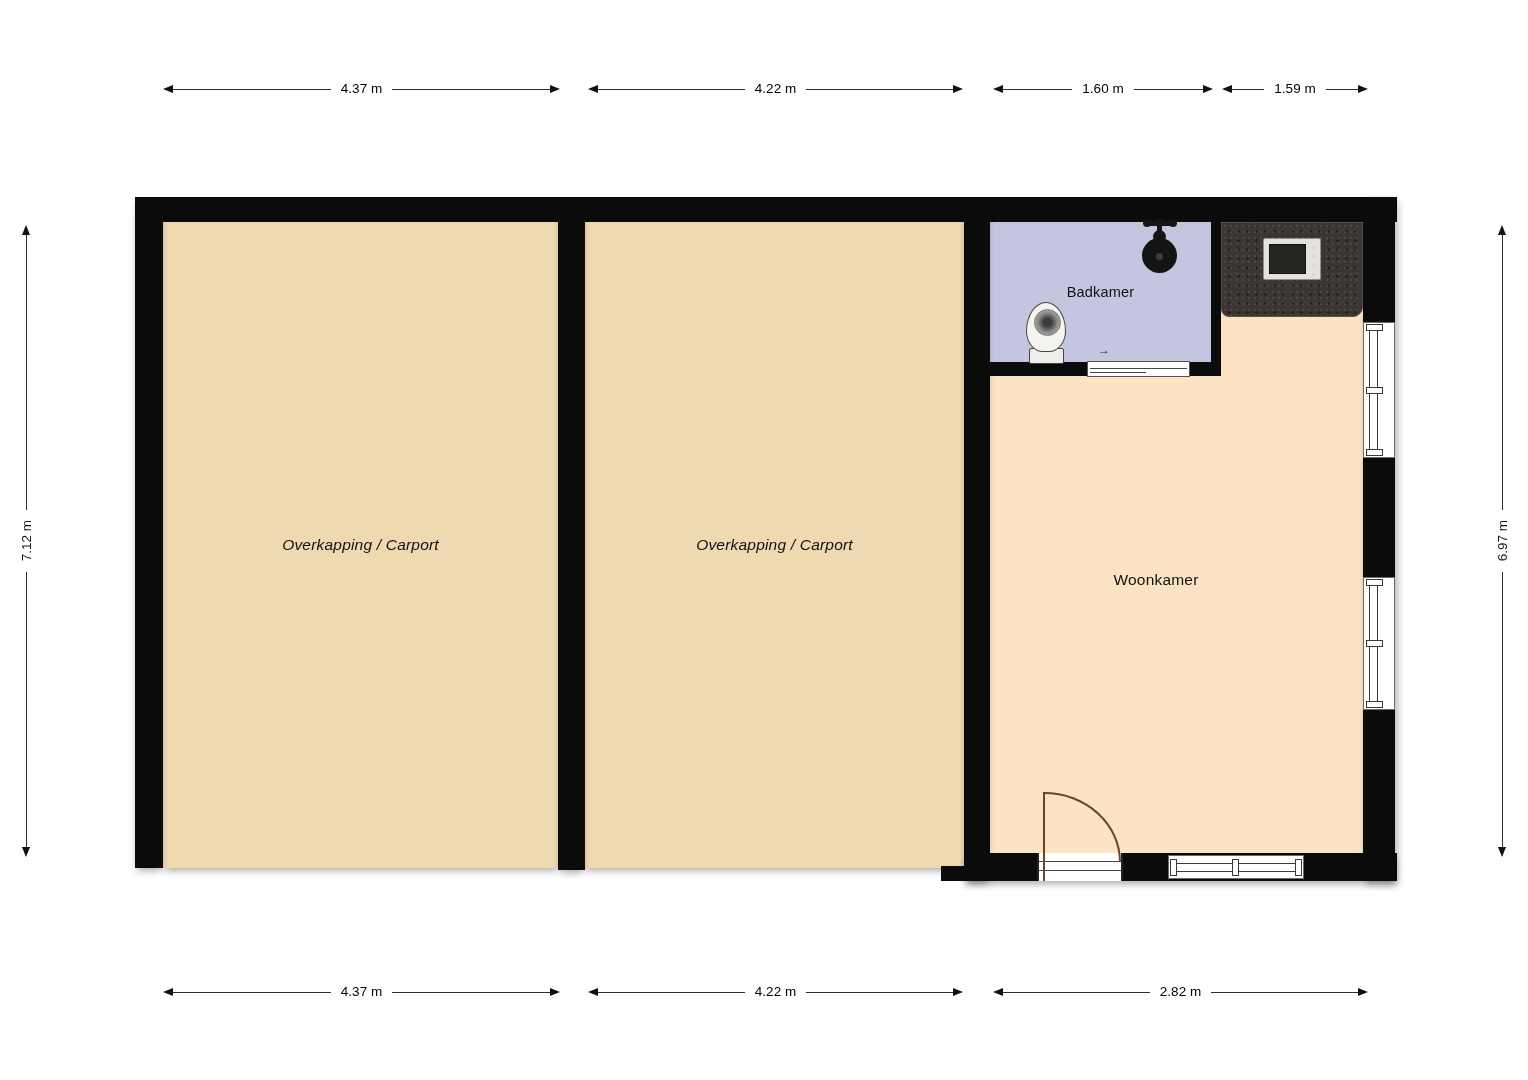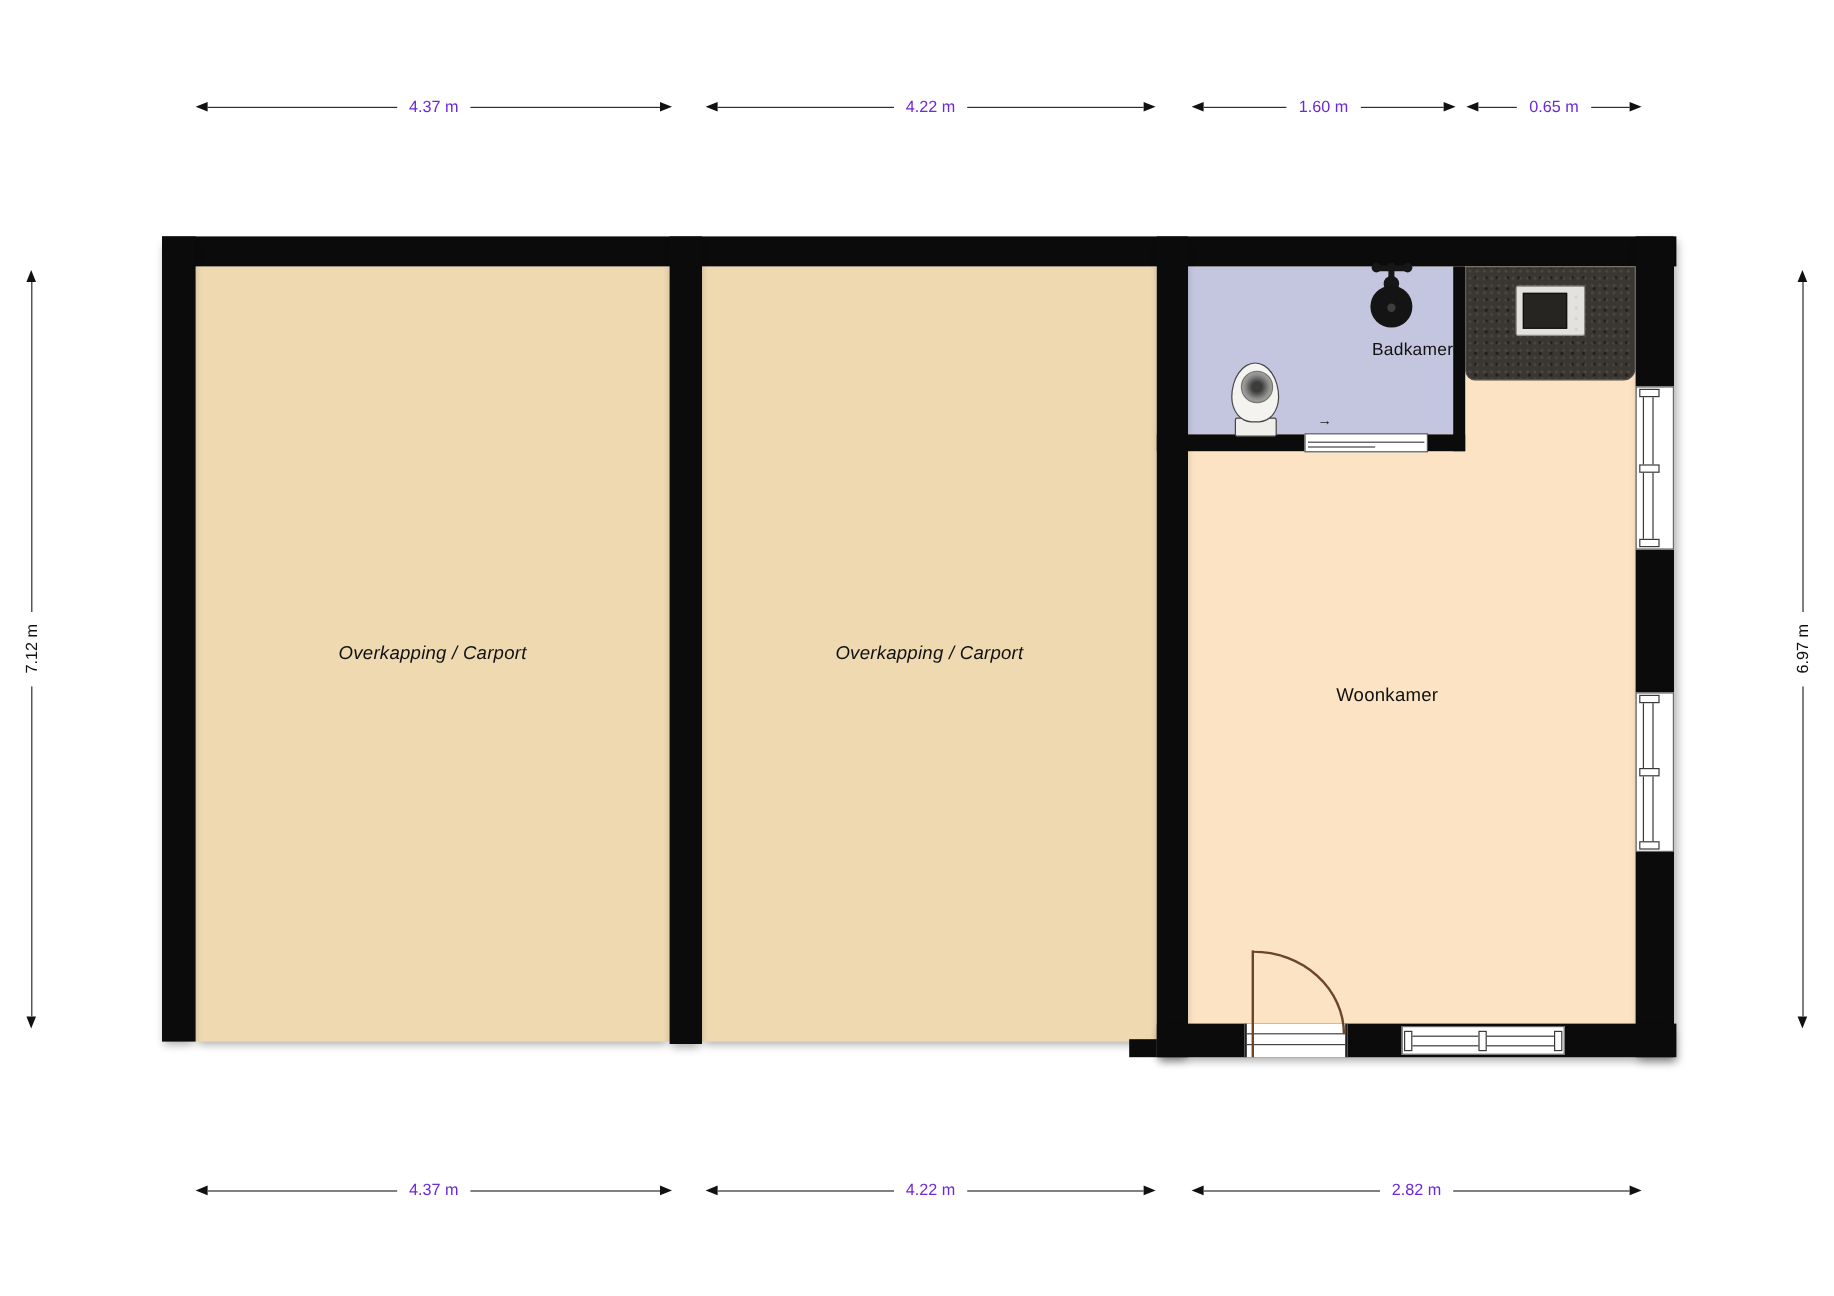--- a/index.html
+++ b/index.html
@@ -9,21 +9,21 @@
   }
   .abs{position:absolute;box-sizing:border-box;}
   
   .wall{position:absolute;background:var(--wall,#0b0b0b);box-sizing:border-box;}
   .shadow-b{box-shadow:0 5px 7px -2px rgba(0,0,0,.32);}
   .shadow-r{box-shadow:3px 4px 7px rgba(0,0,0,.28);}
   
   .floor{position:absolute;box-sizing:border-box;display:flex;align-items:center;justify-content:center;}
   .floor.carport{background:var(--carport-floor,#eed9b1);font-style:italic;}
   .floor.living{background:var(--woonkamer-floor,#fbe3c4);}
-  .floor.bath{background:var(--badkamer-floor,#c4c6df);justify-content:flex-end;}
+  .floor.bath{background:var(--badkamer-floor,#c4c6df);}
   .room-label{font-size:15.5px;color:#111;letter-spacing:.2px;white-space:nowrap;}
   .room-label.small{font-size:14.5px;}
   
   .counter{
     position:absolute;box-sizing:border-box;background:var(--counter,#3a3631);
     background-image:
       radial-gradient(rgba(255,255,255,.09) 1px, transparent 1.4px),
       radial-gradient(rgba(0,0,0,.45) 1px, transparent 1.4px);
     background-size:6px 6px,9px 9px;background-position:0 0,3px 4px;
     border:1px solid #55504a;border-radius:1px 1px 10px 8px;
@@ -67,21 +67,21 @@
   
   .dim-h{position:absolute;display:flex;align-items:center;height:14px;}
   .dim-v{position:absolute;display:flex;flex-direction:column;align-items:center;width:16px;}
   .dline-h{flex:1;border-top:1px solid #2e2e2e;height:0;}
   .dline-v{flex:1;border-left:1px solid #2e2e2e;width:0;}
   .ah{width:0;height:0;flex:none;}
   .ah.left{border-right:10px solid #111;border-top:4px solid transparent;border-bottom:4px solid transparent;}
   .ah.right{border-left:10px solid #111;border-top:4px solid transparent;border-bottom:4px solid transparent;}
   .ah.up{border-bottom:10px solid #111;border-left:4px solid transparent;border-right:4px solid transparent;}
   .ah.down{border-top:10px solid #111;border-left:4px solid transparent;border-right:4px solid transparent;}
-  .dlabel{padding:0 10px;font-size:13.5px;white-space:nowrap;color:#6d28d9;transform:translateY(-1px);}
+  .dlabel{padding:0 10px;font-size:13.5px;white-space:nowrap;color:#000000;transform:translateY(-1px);}
   .dlabel-v{padding:10px 0;font-size:13.5px;white-space:nowrap;color:#111;
     writing-mode:vertical-rl;transform:rotate(180deg);}
 </style>
 </head>
 <body>
 
 <div class="canvas">
 
   <div class="floor carport shadow-b" style="left:163px;top:222px;width:395px;height:646px;">
     <span class="room-label">Overkapping / Carport</span>
@@ -181,21 +181,21 @@
   <div class="dim-h" style="left:993px;top:82px;width:220px;">
     <span class="ah left"></span>
     <span class="dline-h"></span>
     <span class="dlabel">1.60 m</span>
     <span class="dline-h"></span>
     <span class="ah right"></span>
   </div>
   <div class="dim-h" style="left:1222px;top:82px;width:146px;">
     <span class="ah left"></span>
     <span class="dline-h"></span>
-    <span class="dlabel">0.65 m</span>
+    <span class="dlabel">1.59 m</span>
     <span class="dline-h"></span>
     <span class="ah right"></span>
   </div>
 
   <div class="dim-h" style="left:163px;top:985px;width:397px;">
     <span class="ah left"></span>
     <span class="dline-h"></span>
     <span class="dlabel">4.37 m</span>
     <span class="dline-h"></span>
     <span class="ah right"></span>

